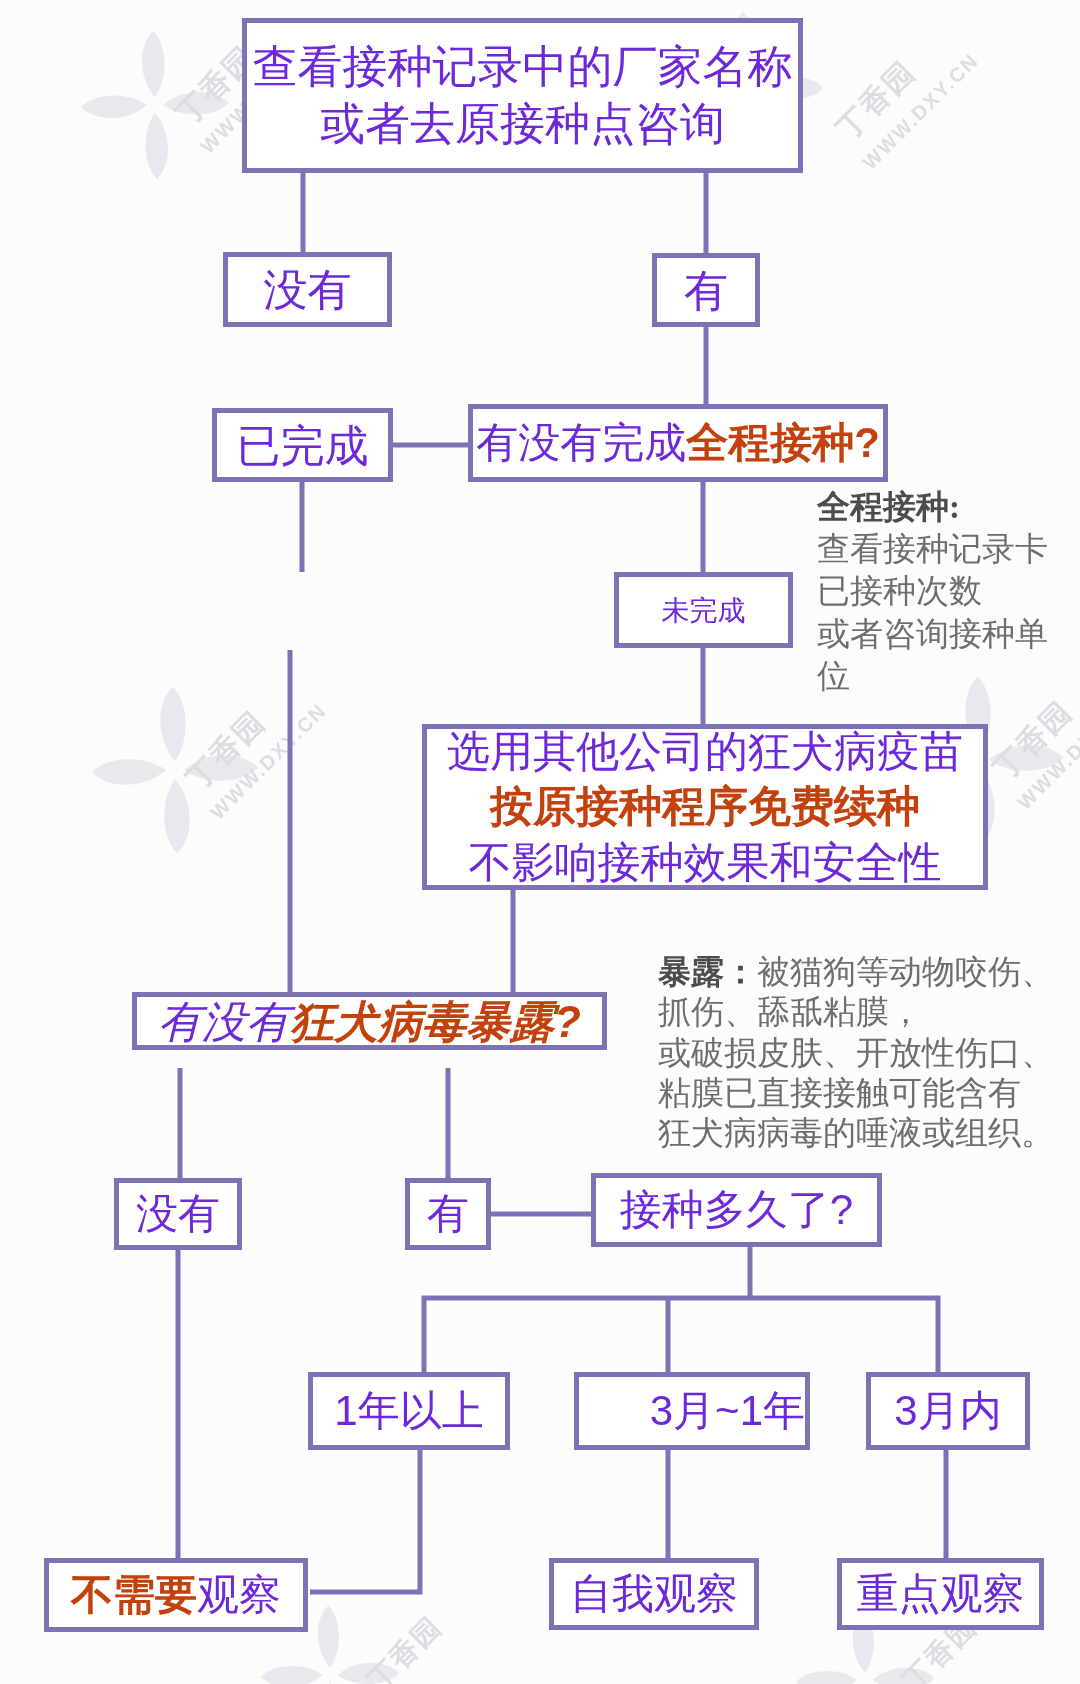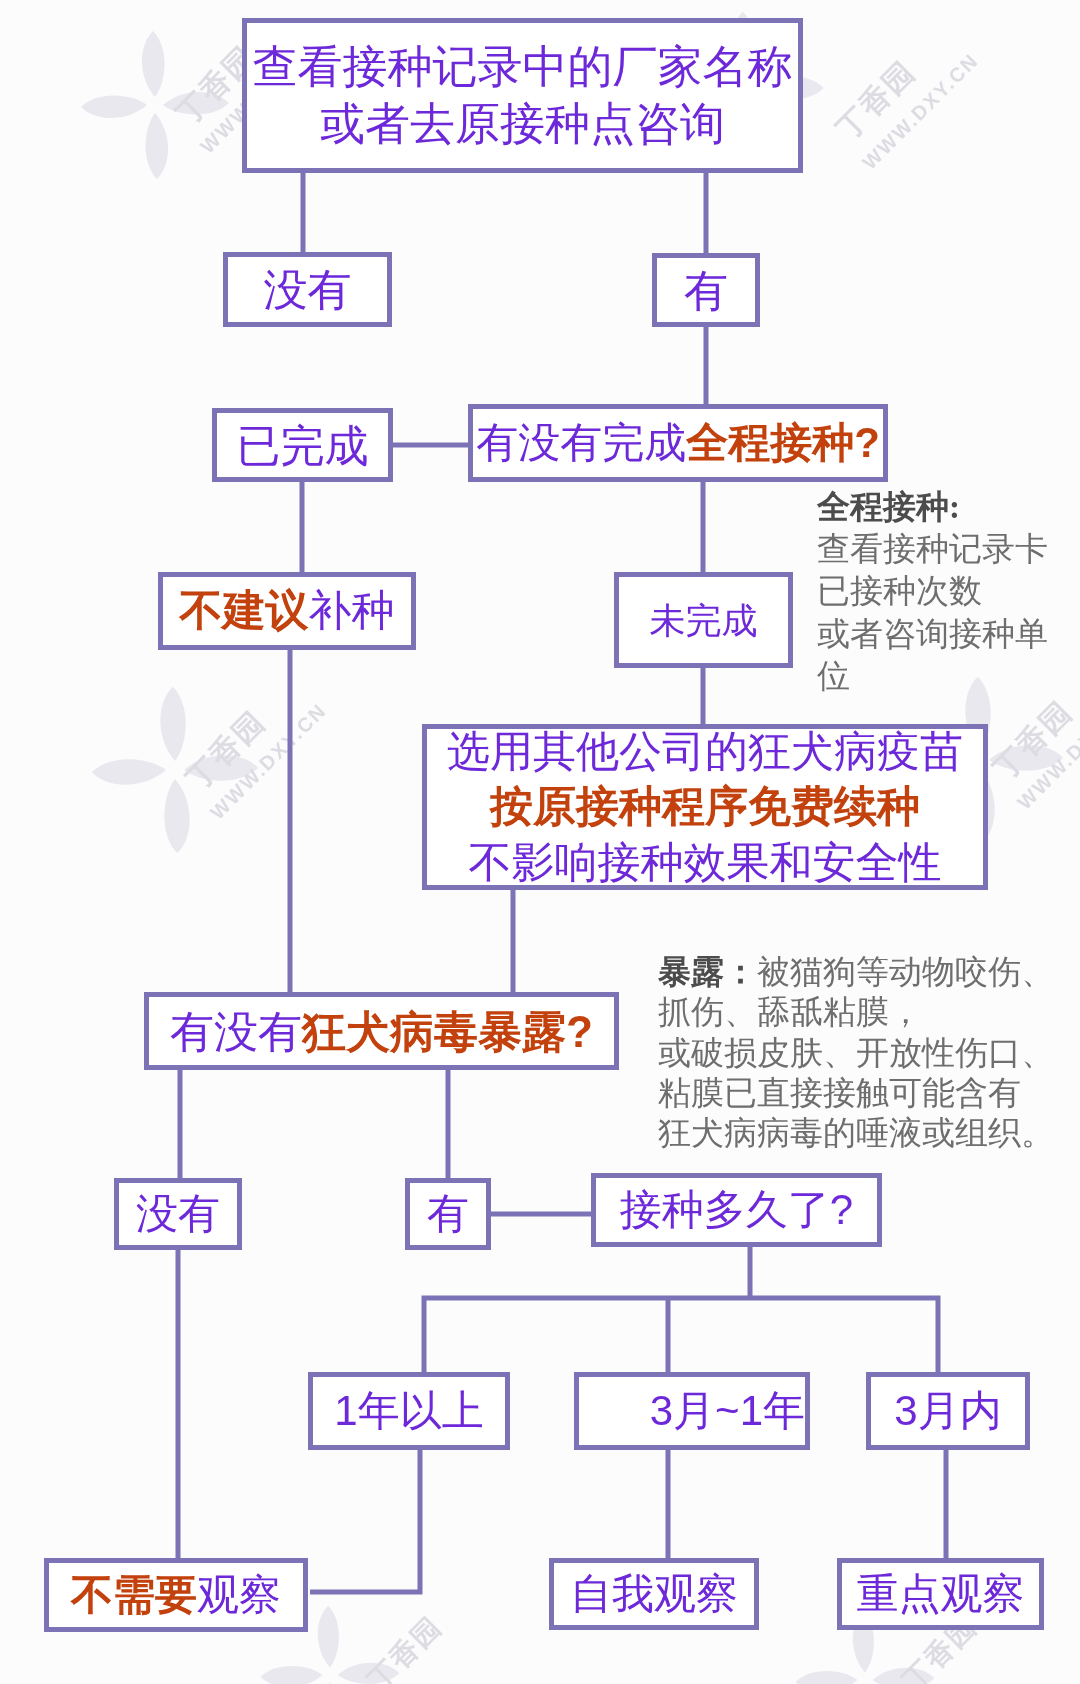--- a/index.html
+++ b/index.html
@@ -142,39 +142,34 @@
   <div class="node" style="left:212px;top:408px;width:181px;height:74px;font-size:44px;">
     <span class="txt">已完成</span>
   </div>
 
   <div class="node" style="left:468px;top:404px;width:420px;height:78px;font-size:42px;">
     <span>
       <span class="txt">有没有完成</span><span class="accent">全程接种?</span>
     </span>
   </div>
 
-  <div class="node" style="left:158px;top:572px;width:258px;height:78px;font-size:43px;">
-    <span>
-      <span class="accent">不建议</span><span class="txt">补种</span>
-    </span>
-  </div>
-
-  <div class="node" style="left:614px;top:572px;width:179px;height:96px;font-size:36px;">
+
+  <div class="node" style="left:614px;top:572px;width:179px;height:76px;font-size:28px;">
     <span class="txt">未完成</span>
   </div>
 
   <div class="node" style="left:422px;top:724px;width:566px;height:166px;font-size:43px;line-height:1.28;">
     <div>
       <div class="txt">选用其他公司的狂犬病疫苗</div>
       <div class="accent">按原接种程序免费续种</div>
       <div class="txt">不影响接种效果和安全性</div>
     </div>
   </div>
 
-  <div class="node" style="left:144px;top:992px;width:475px;height:78px;font-size:44px;">
+  <div class="node" style="left:132px;top:992px;width:475px;height:58px;font-size:44px;font-style:italic;">
     <span>
       <span class="txt">有没有</span><span class="accent">狂犬病毒暴露?</span>
     </span>
   </div>
 
   <div class="node" style="left:114px;top:1178px;width:128px;height:72px;font-size:42px;">
     <span class="txt">没有</span>
   </div>
 
   <div class="node" style="left:405px;top:1178px;width:86px;height:72px;font-size:42px;">

